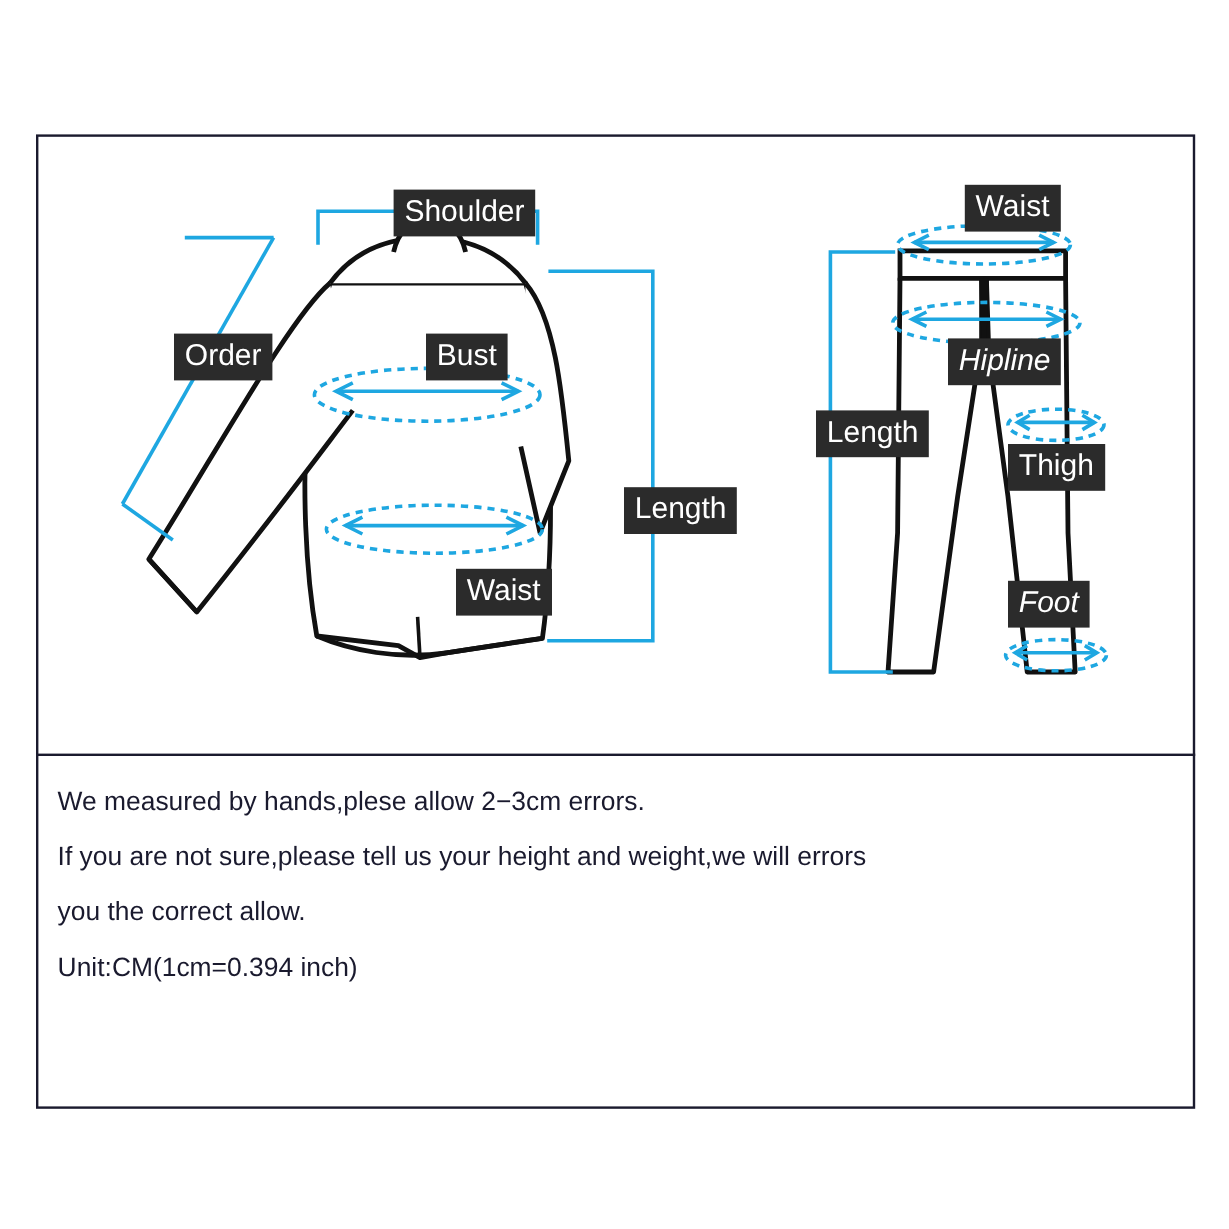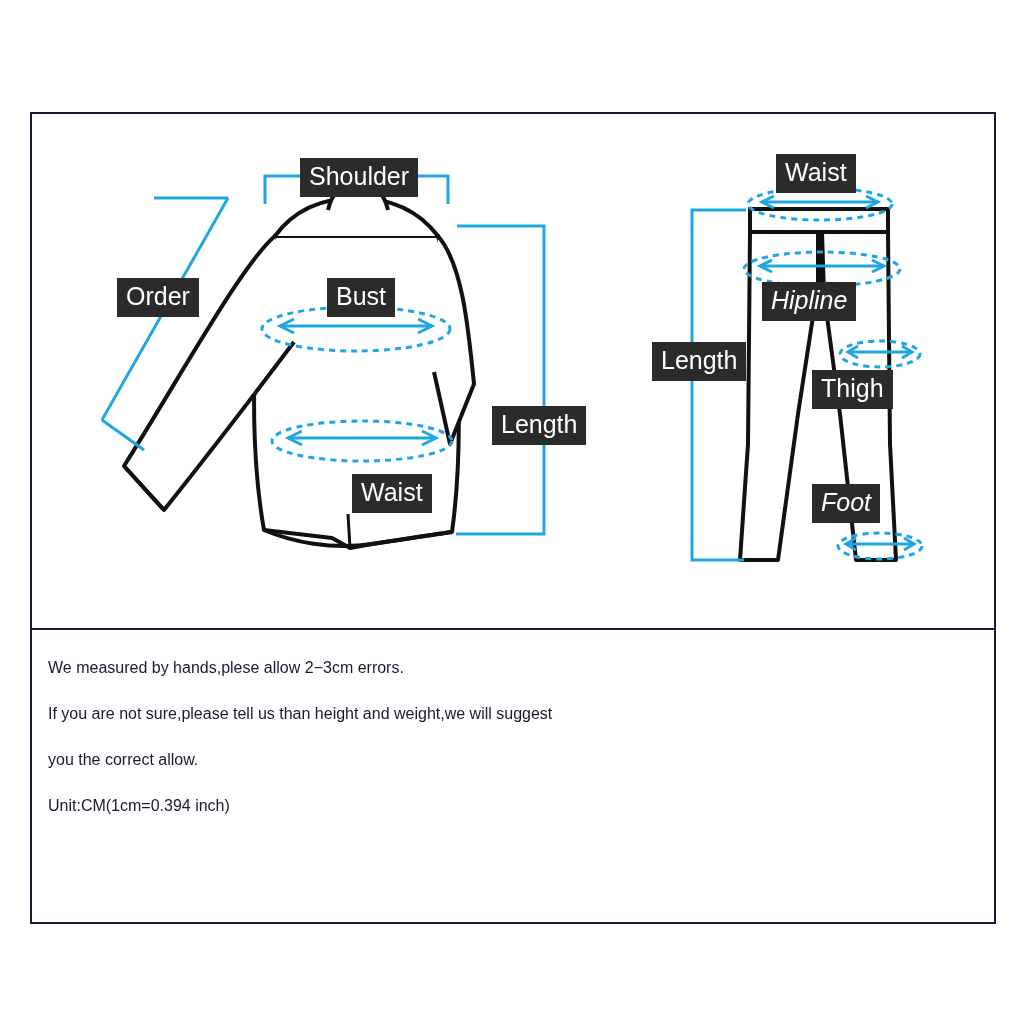--- a/index.html
+++ b/index.html
@@ -41,39 +41,40 @@
     width: 962px;
     height: 514px;
   }
   .notes {
     position: absolute;
     left: 48px;
     top: 645px;
     width: 940px;
   }
   .note-line {
-    font-size: 16px;
+    font-size: 22px;
     color: #1a1a2e;
     line-height: 46px;
     white-space: nowrap;
     font-family: "Liberation Sans", sans-serif;
   }
   .warm {
     color: #e8242c;
     font-weight: normal;
   }
   .label {
     position: absolute;
     background: #2b2b2b;
     color: #ffffff;
     font-size: 25px;
     line-height: 1;
     padding: 6px 9px 8px 9px;
     white-space: nowrap;
     font-family: "Liberation Sans", sans-serif;
+    margin-left: 28px;
   }
   svg.art {
     position: absolute;
     left: 0;
     top: 0;
     width: 962px;
     height: 514px;
   }
 </style>
 </head>
@@ -195,18 +196,18 @@
 
     <div class="label" style="left:620px; top:228px;">Length</div>
 
     <div class="label" style="left:780px; top:256px;">Thigh</div>
 
     <div class="label" style="left:780px; top:370px;font-style:italic;">Foot</div>
   </div>
 
   <div class="notes">
     <div class="note-line">We measured by hands,plese allow 2−3cm errors.</div>
-    <div class="note-line">If you are not sure,please tell us than height and weight,we will suggest</div>
+    <div class="note-line">If you are not sure,please tell us your height and weight,we will errors</div>
     <div class="note-line">you the correct allow.</div>
     <div class="note-line">Unit:CM(1cm=0.394 inch)</div>
   </div>
 
 </div>
 
 </body></html>

